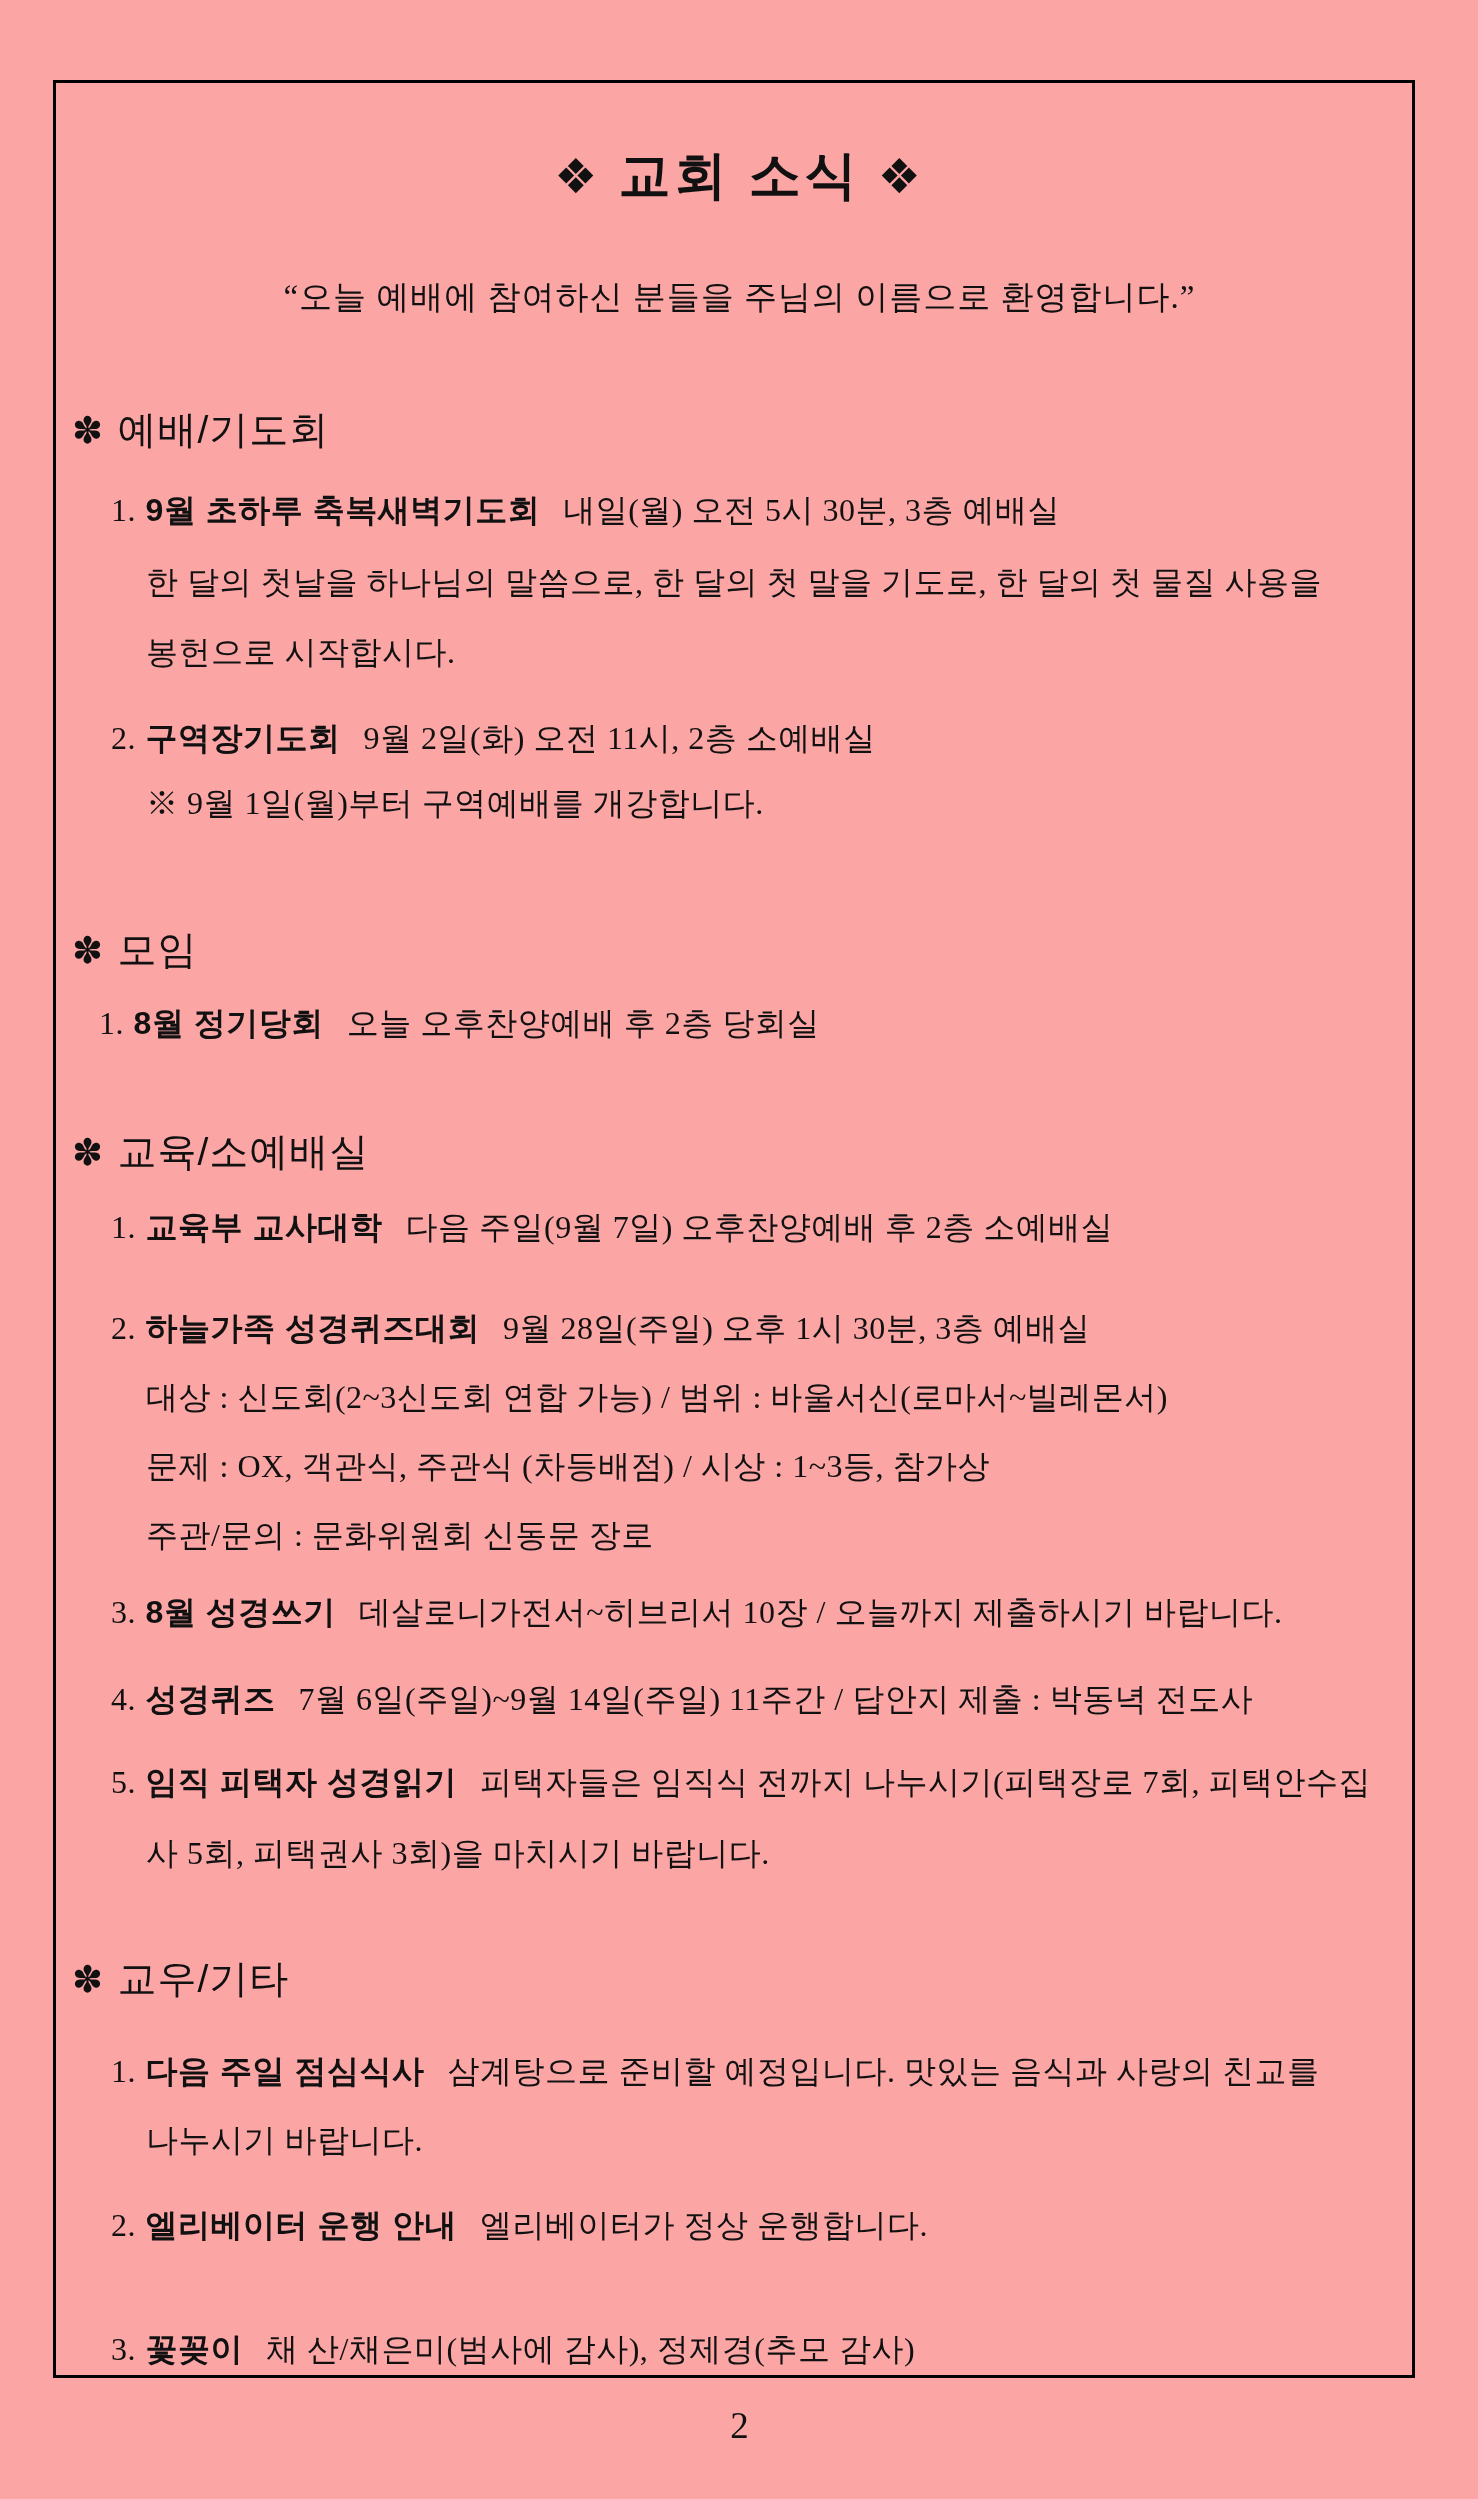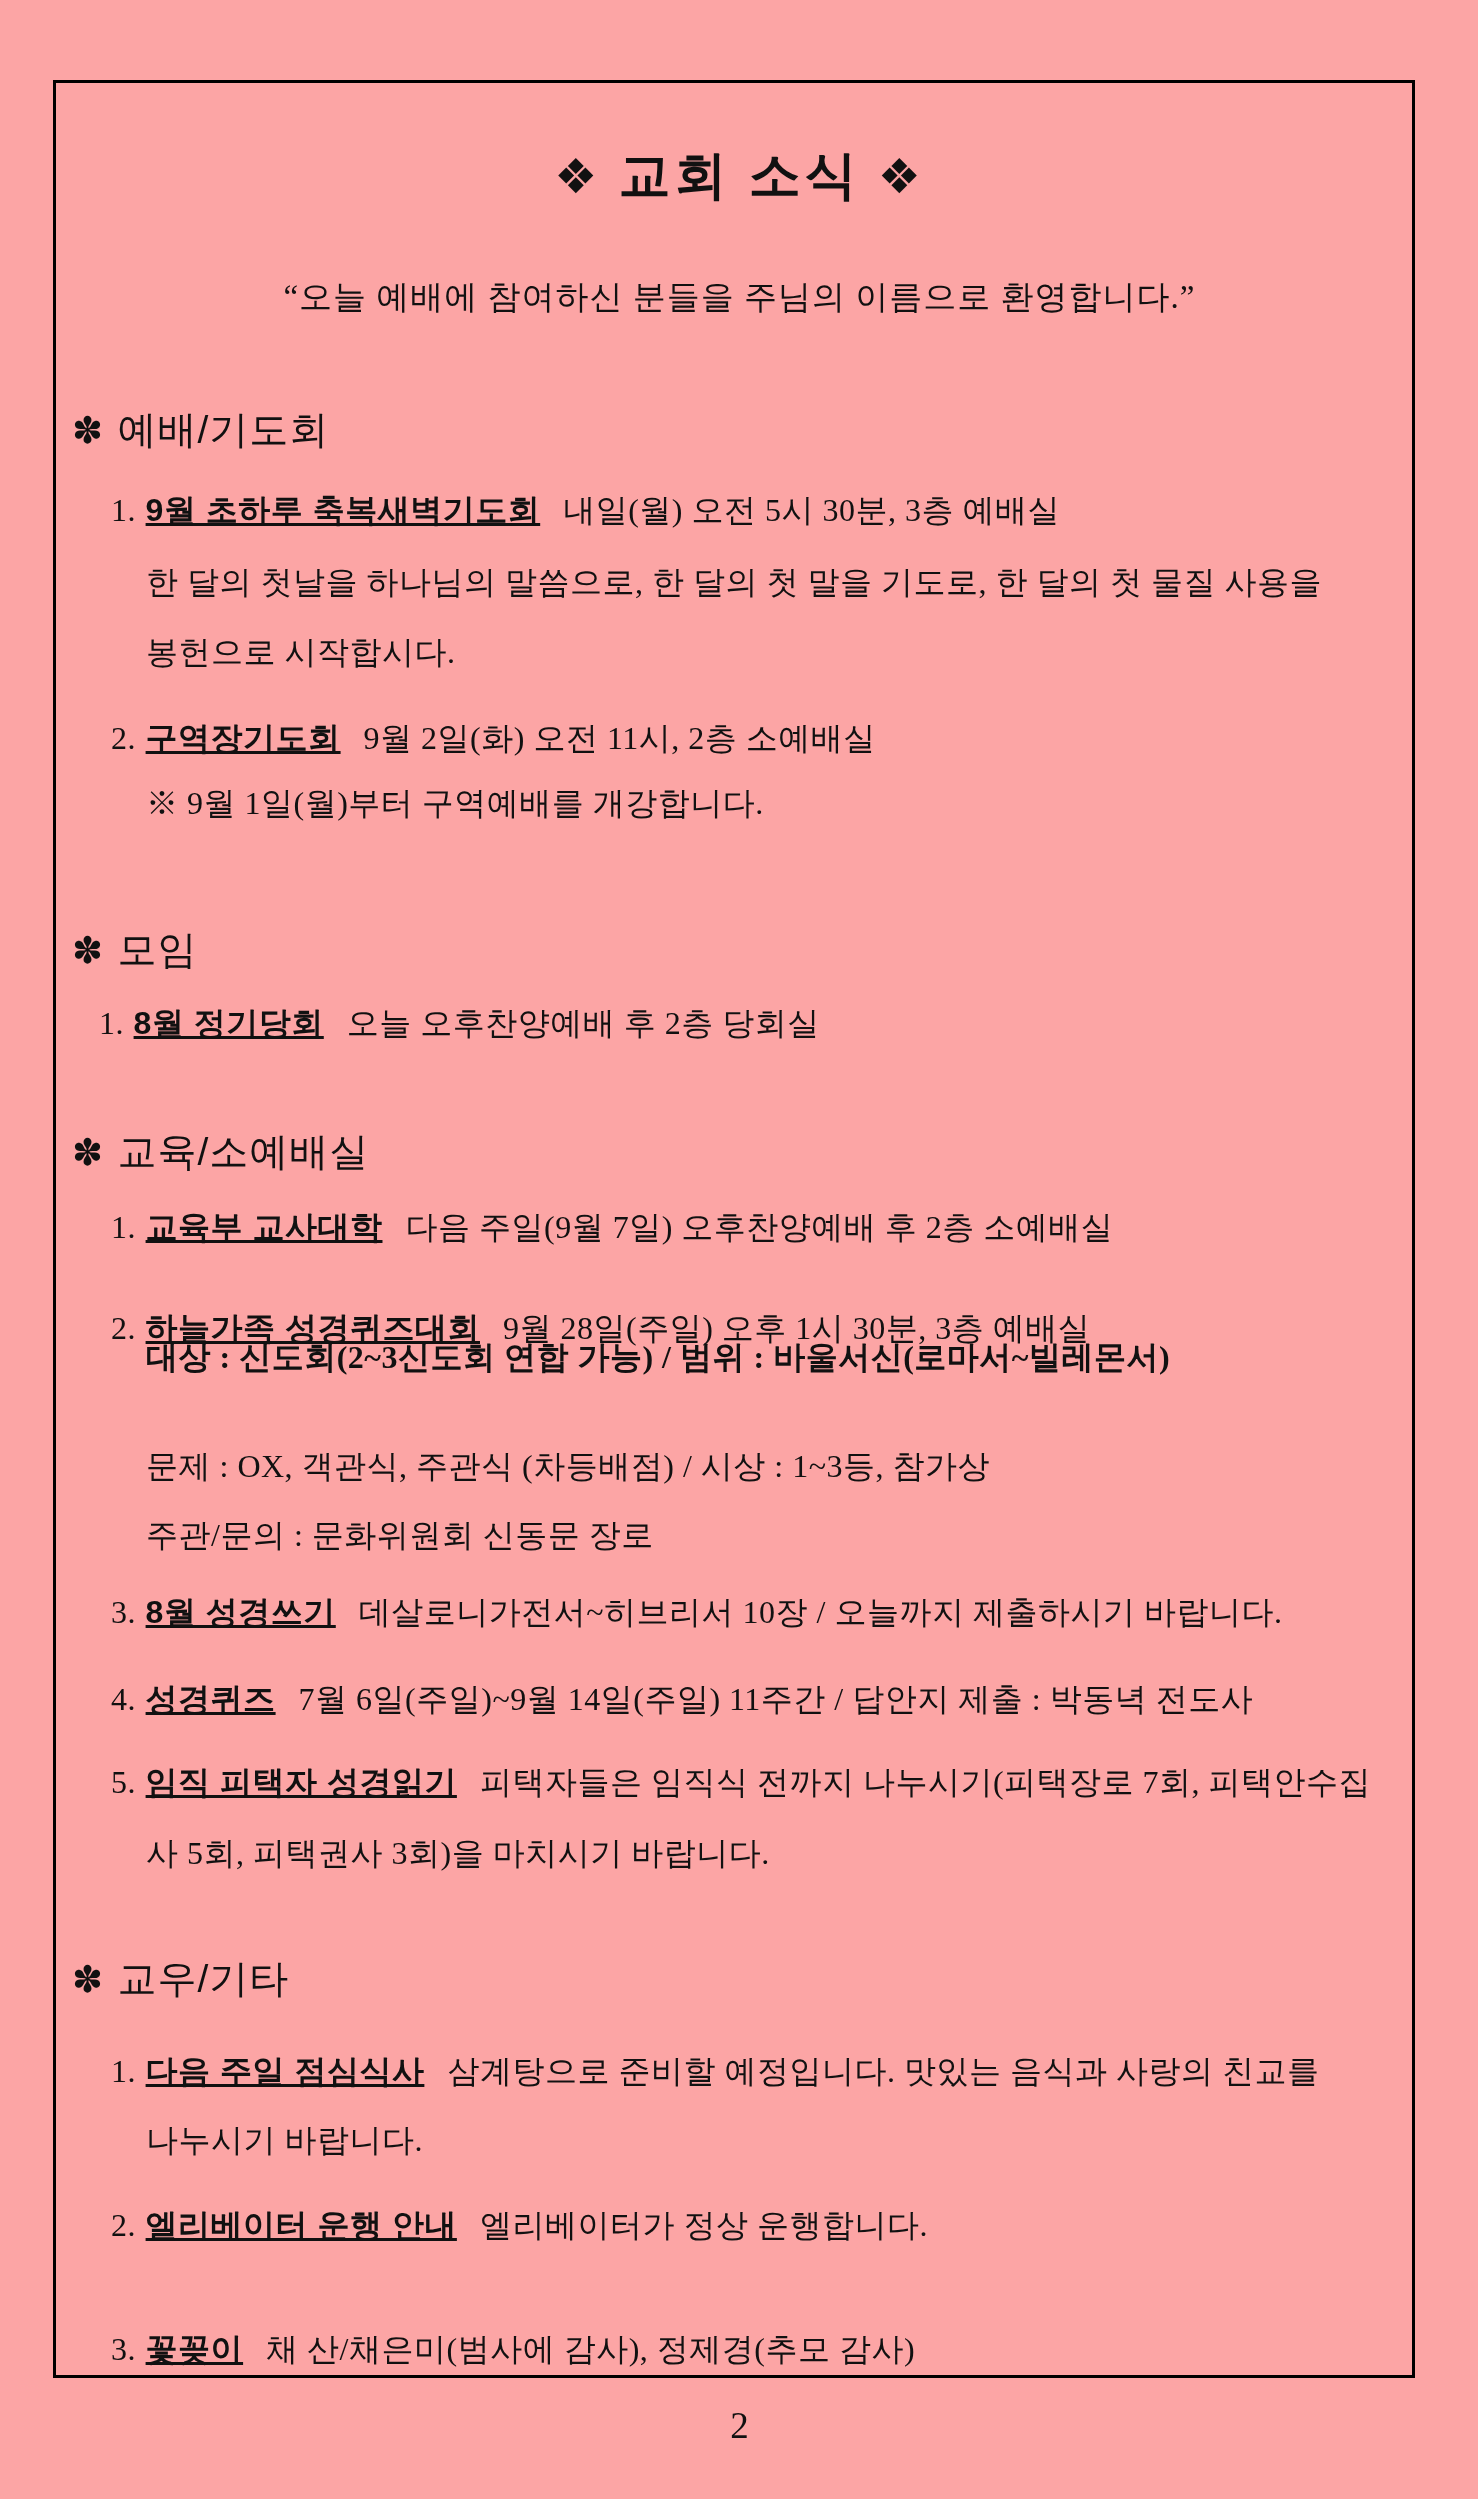--- a/index.html
+++ b/index.html
@@ -28,21 +28,20 @@
   .sec-heading{
     font-family:"Liberation Sans","DejaVu Sans",sans-serif;
     font-weight:normal;font-size:39px;letter-spacing:1px;
   }
   .sec-heading .marker{margin-right:13.5px;font-size:37px;}
   .body-line{font-size:32px;letter-spacing:0.5px;}
   .item-number{margin-right:9.6px;}
   .item-title{
     font-family:"Liberation Sans","DejaVu Sans",sans-serif;
     font-weight:bold;
-    text-decoration:underline;
   }
   .item-detail{margin-left:23px;}
   .page-number{font-size:37px;}
 </style>
 </head>
 <body>
 
 <div class="page">
 
   <div class="border-frame"></div>
@@ -80,21 +79,21 @@
     <span class="marker">✽</span><span>교육/소예배실</span>
   </div>
 
   <div class="abs body-line" style="left:111px;top:1206px;">
     <span class="item-number">1.</span><span class="item-title">교육부 교사대학</span><span class="item-detail">다음 주일(9월 7일) 오후찬양예배 후 2층 소예배실</span>
   </div>
 
   <div class="abs body-line" style="left:111px;top:1275px;margin-top:32px;">
     <span class="item-number">2.</span><span class="item-title">하늘가족 성경퀴즈대회</span><span class="item-detail">9월 28일(주일) 오후 1시 30분, 3층 예배실</span>
   </div>
-  <div class="abs body-line" style="left:146px;top:1336px;font-weight:bold;">대상 : 신도회(2~3신도회 연합 가능) / 범위 : 바울서신(로마서~빌레몬서)</div>
+  <div class="abs body-line" style="left:146px;top:1376px;">대상 : 신도회(2~3신도회 연합 가능) / 범위 : 바울서신(로마서~빌레몬서)</div>
   <div class="abs body-line" style="left:146px;top:1445px;">문제 : OX, 객관식, 주관식 (차등배점) / 시상 : 1~3등, 참가상</div>
   <div class="abs body-line" style="left:146px;top:1514px;">주관/문의 : 문화위원회 신동문 장로</div>
 
   <div class="abs body-line" style="left:111px;top:1591px;">
     <span class="item-number">3.</span><span class="item-title">8월 성경쓰기</span><span class="item-detail">데살로니가전서~히브리서 10장 / 오늘까지 제출하시기 바랍니다.</span>
   </div>
 
   <div class="abs body-line" style="left:111px;top:1678px;">
     <span class="item-number">4.</span><span class="item-title">성경퀴즈</span><span class="item-detail">7월 6일(주일)~9월 14일(주일) 11주간 / 답안지 제출 : 박동녁 전도사</span>
   </div>

